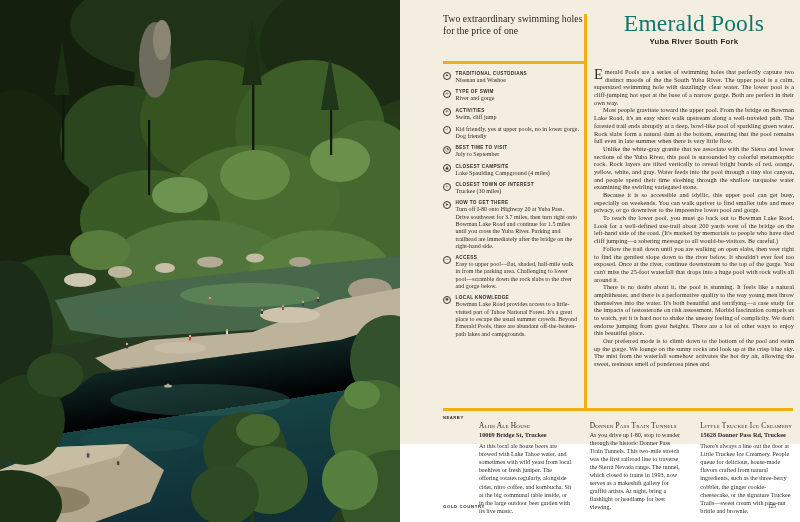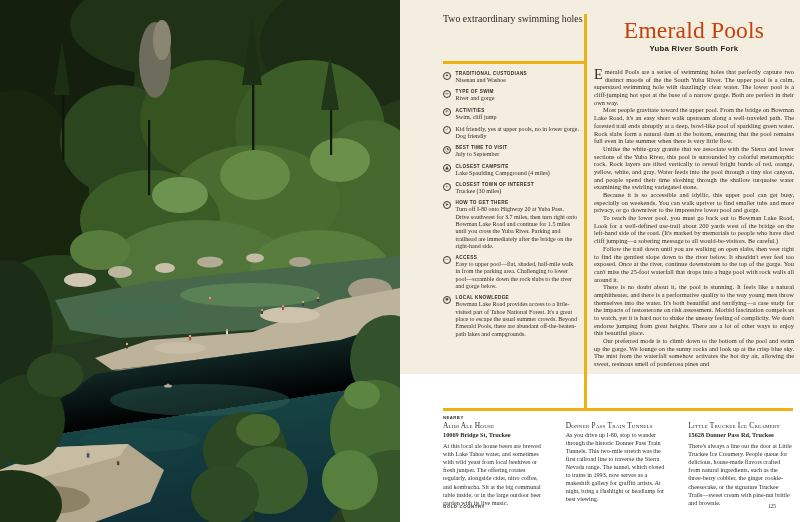--- a/index.html
+++ b/index.html
@@ -4,28 +4,28 @@
 <style>
   * { margin:0; padding:0; box-sizing:border-box; }
   html,body { width:800px; height:522px; overflow:hidden; background:#ffffff; }
   .spread { display:flex; width:800px; height:522px; }
 
   
   .photo { position:relative; width:400px; height:522px; overflow:hidden; background:#24391f; }
   .photo svg { display:block; width:400px; height:522px; }
 
   
-  .page { position:relative; width:400px; height:374px; background:#f4eee0;
+  .page { position:relative; width:400px; height:444px; background:#f4eee0;
           font-family:"Liberation Serif", serif; color:#2e2c27;padding-left:28px; }
 
   .tagline { position:absolute; left:43px; top:13px; width:160px;
              font-size:9.8px; line-height:12.4px; color:#2a2823; }
 
   .title-block { position:absolute; left:194px; top:10px; width:200px; text-align:center; }
-  .title { font-size:23.5px; font-weight:normal; color:#c2410c; letter-spacing:.2px;margin-top:7px; }
+  .title { font-size:23.5px; font-weight:normal; color:#0f766e; letter-spacing:.2px; }
   .subtitle { font-family:"Liberation Sans", sans-serif;
               font-weight:bold; font-size:7.8px; letter-spacing:.25px; color:#2a2823; }
 
   .rule { position:absolute; background:#eeb013; }
   .rule-top    { left:43px;  top:61px;  width:142px; height:2.6px; }
   .rule-vert   { left:184px; top:14px;  width:2.6px; height:395px; }
   .rule-bottom { left:43px;  top:408px; width:350px; height:2.6px; }
 
   
   .meta-col { position:absolute; left:43px; top:71px; width:136px; }
@@ -43,21 +43,21 @@
   
   .article { position:absolute; left:194px; top:68px; width:200px; }
   .article p { font-size:6.4px; line-height:7.68px; text-align:justify; text-indent:9px; }
   .article p.first { text-indent:0; }
   .dropcap { float:left; font-size:14.5px; line-height:12.8px; padding-right:2px; color:#2e2c27; }
 
   
   .nearby { position:absolute; left:43px; top:415px; width:350px; }
   .nearby-label { font-family:"Liberation Sans", sans-serif; font-weight:bold;
                   font-size:4.2px; letter-spacing:.5px; margin-bottom:2px; }
-  .nearby-cols { display:flex; gap:18px; }
+  .nearby-cols { display:flex; gap:18px;margin-left:36px; }
   .place { flex:1; }
   .place-name { font-variant:small-caps; font-size:7.4px; letter-spacing:.2px; line-height:8.5px; }
   .place-address { font-weight:bold; font-size:6.3px; line-height:7.6px; margin-bottom:4px; }
   .place-body { font-size:6.15px; line-height:8.1px; }
 
   .footer-section { position:absolute; left:43px; top:504px;
                     font-family:"Liberation Sans", sans-serif; font-weight:bold;
                     font-size:4.3px; letter-spacing:.6px; }
   .footer-page { position:absolute; right:24px; top:503px; font-size:5.4px; }
 </style>
@@ -180,20 +180,21 @@
         <circle cx="118" cy="460" r="1.3" fill="#caa076"></circle>
           <rect x="116.9" y="461.3" width="2.4" height="3.8" fill="#54442f"></rect>
       </g>
     </svg>
   </div>
 
   <div class="page">
 
     <div class="tagline">
       <div>Two extraordinary swimming holes</div>
+      <div>for the price of one</div>
     </div>
 
     <div class="title-block">
       <h1 class="title">Emerald Pools</h1>
       <div class="subtitle">Yuba River South Fork</div>
     </div>
 
     <div class="rule rule-top"></div>
     <div class="rule rule-vert"></div>
 

